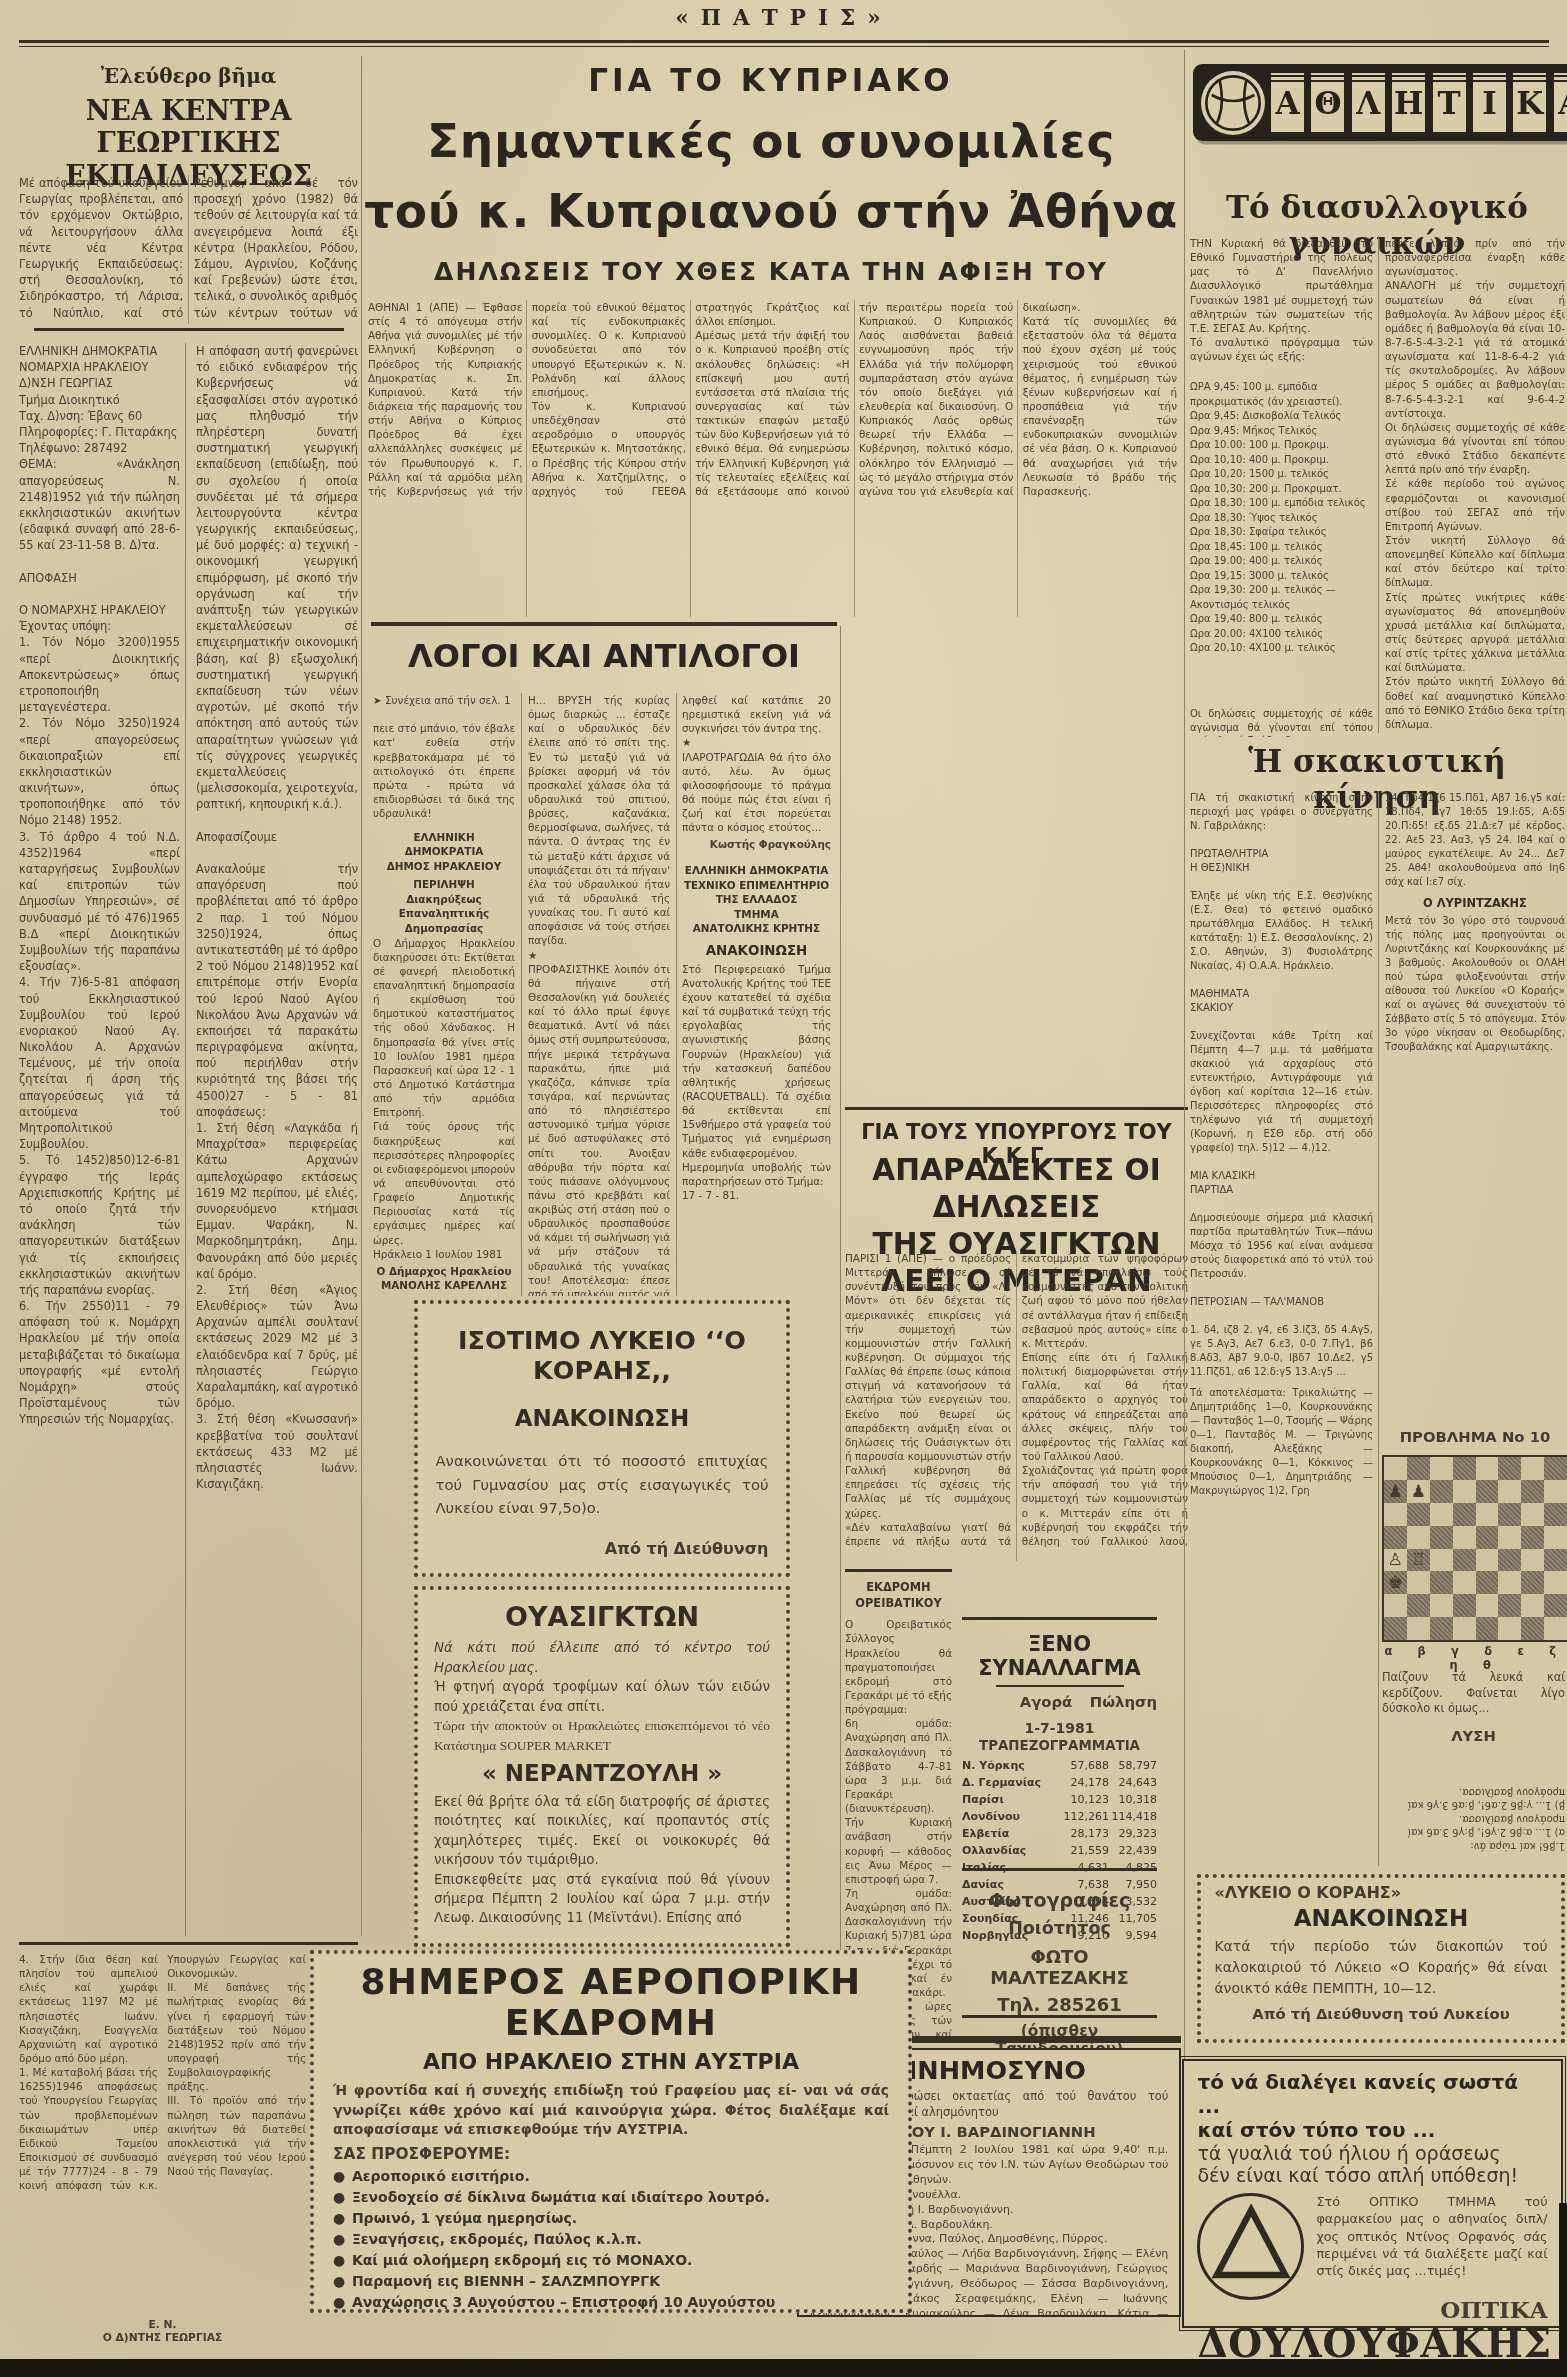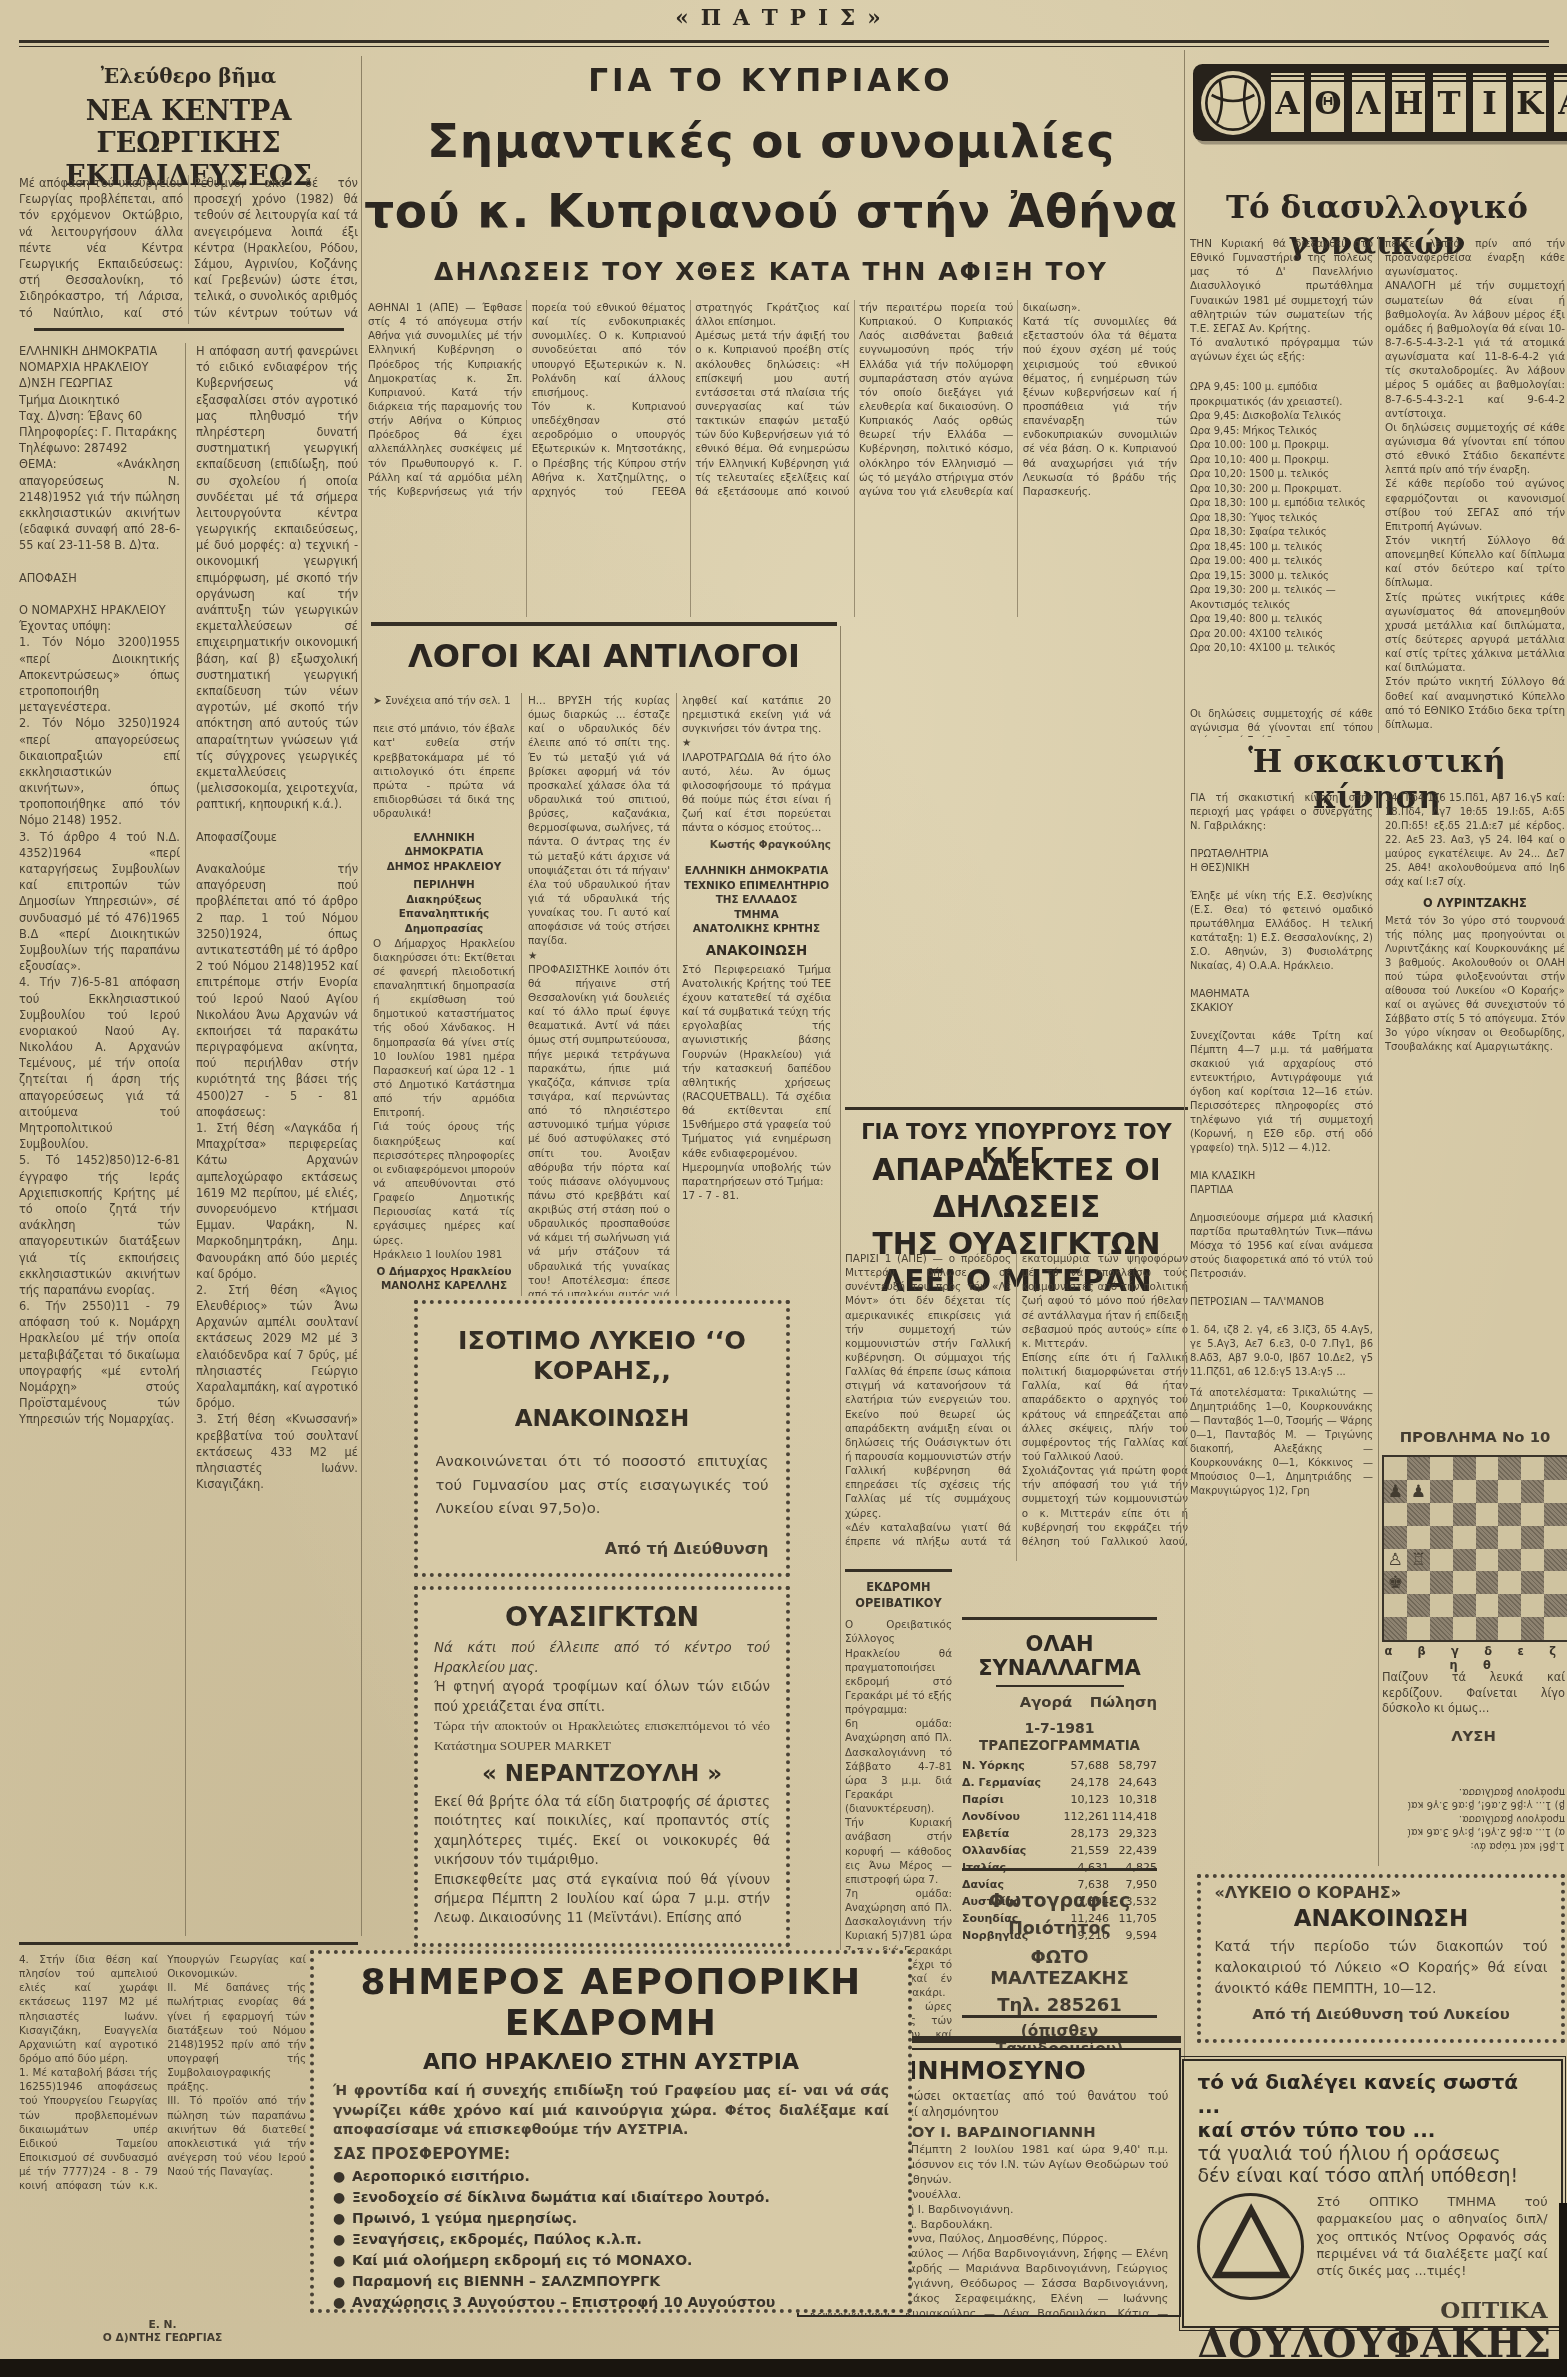--- a/index.html
+++ b/index.html
@@ -196,21 +196,21 @@
 6η ομάδα: Αναχώρηση από Πλ. Δασκαλογιάννη τό Σάββατο 4-7-81 ώρα 3 μ.μ. διά Γερακάρι (διανυκτέρευση). Τήν Κυριακή ανάβαση στήν κορυφή — κάθοδος εις Άνω Μέρος — επιστροφή ώρα 7.
 7η ομάδα: Αναχώρηση από Πλ. Δασκαλογιάννη τήν Κυριακή 5)7)81 ώρα 7 π.μ. διά Γερακάρι (παραμονή μέχρι τό μεσημέρι) καί έν συνεχεία Γερακάρι.
 Ωρισμένες ώρες συναντήσεως τών δύο ομάδων καί επιστροφή διά Αγία Γαλήνη.
 Αρχηγός εκδρομής δ)νίς Κ. Βασιλειάδου.
 Δηλώσεις συμμετοχής στήν Γραμματεία, στό τηλέφωνο 220 068 ή στά εντευκτήριά μας.</div>
 
   </div>
 
   <div class="abs hrule" style="left:962px;top:1617px;width:195px;height:3.4px;"></div>
   <div class="abs" style="left:962px;top:1632px;width:195px;">
-    <div class="center bold" style="font-size:21px;color:#2e2922;">ΟΛΑΗ ΣΥΝΑΛΛΑΓΜΑ</div>
+    <div class="center bold" style="font-size:21px;color:#2e2922;">ΞΕΝΟ ΣΥΝΑΛΛΑΓΜΑ</div>
     <div class="hrule" style="width:128px;height:2px;margin:5.4px auto;"></div>
     <div style="display:flex;justify-content:flex-end;gap:17.5px;font-weight:bold;font-size:14.8px;margin-top:4px;">
       <span>Αγορά</span>
       <span>Πώληση</span>
     </div>
     <div class="center bold" style="font-size:14px;margin-top:10.7px;">1-7-1981</div>
     <div class="center bold" style="font-size:13.4px;margin-top:1.3px;">ΤΡΑΠΕΖΟΓΡΑΜΜΑΤΙΑ</div>
     <div style="margin-top:4px;">
 
         <div class="fx-row">

